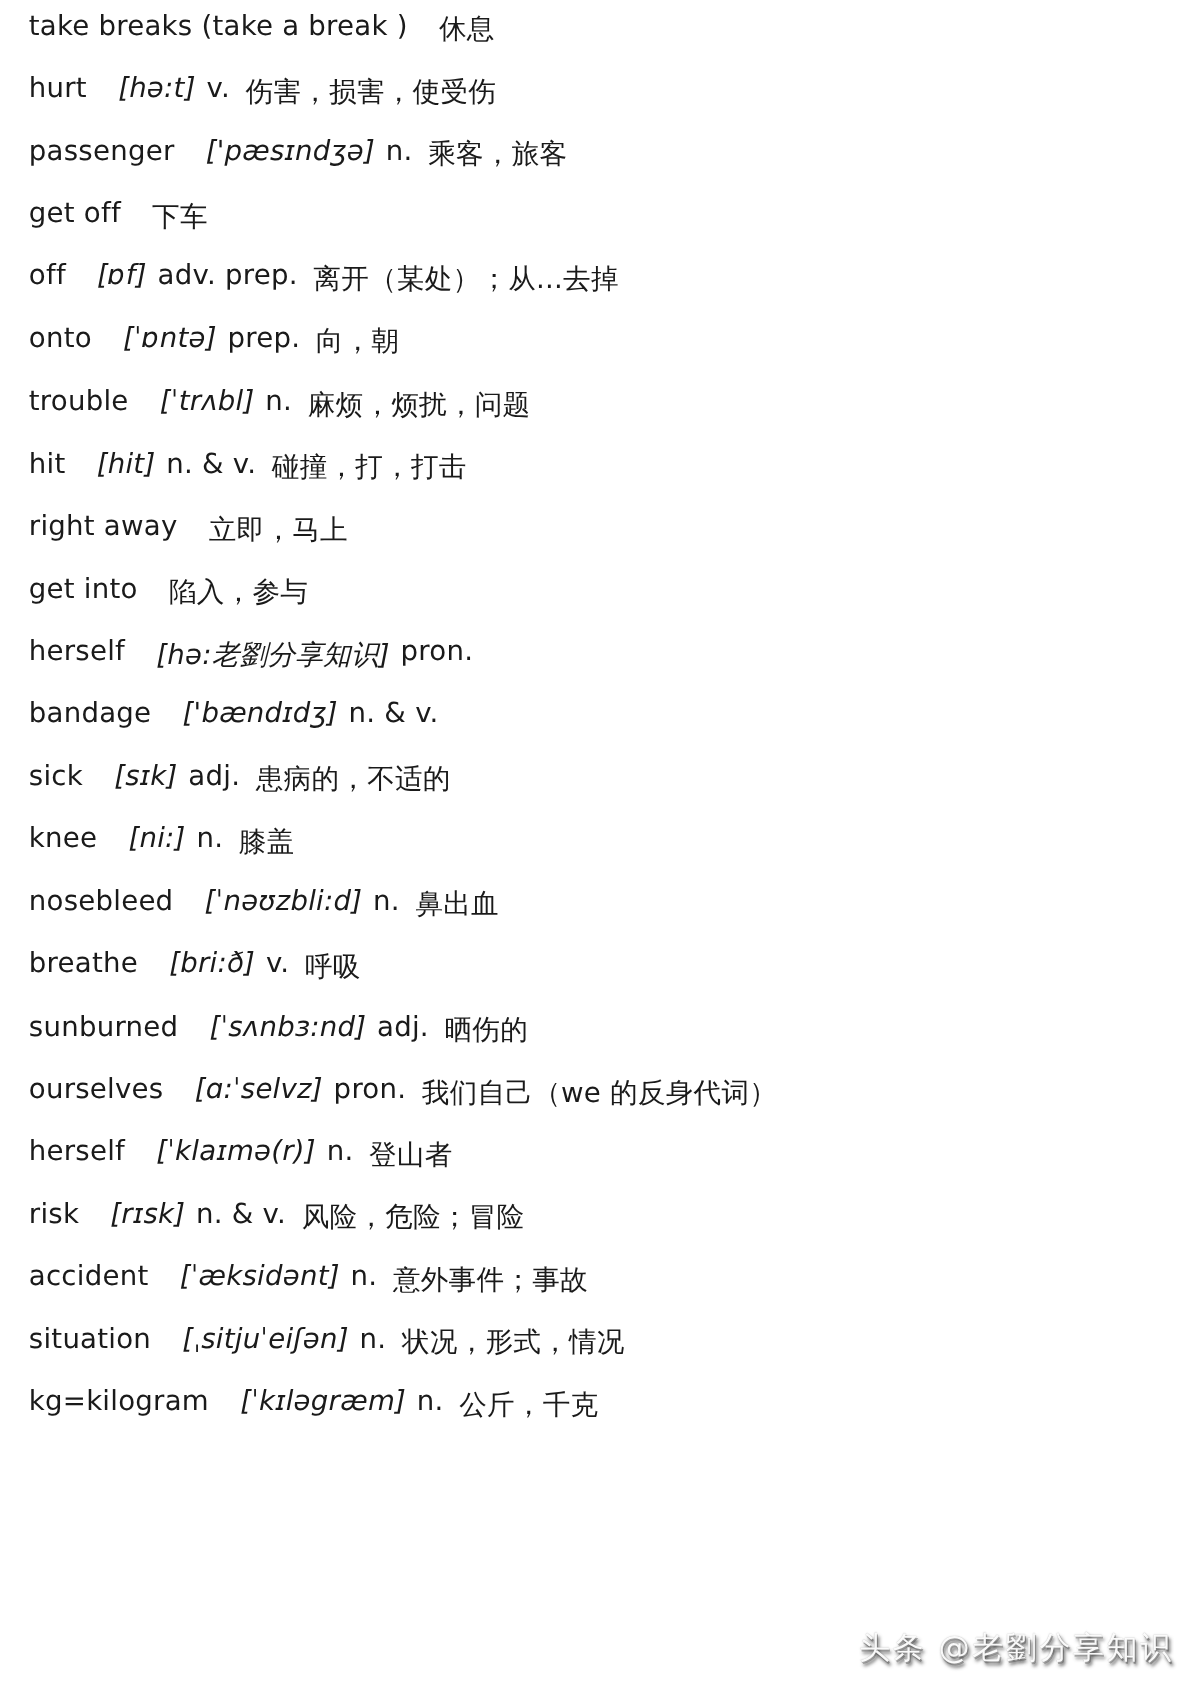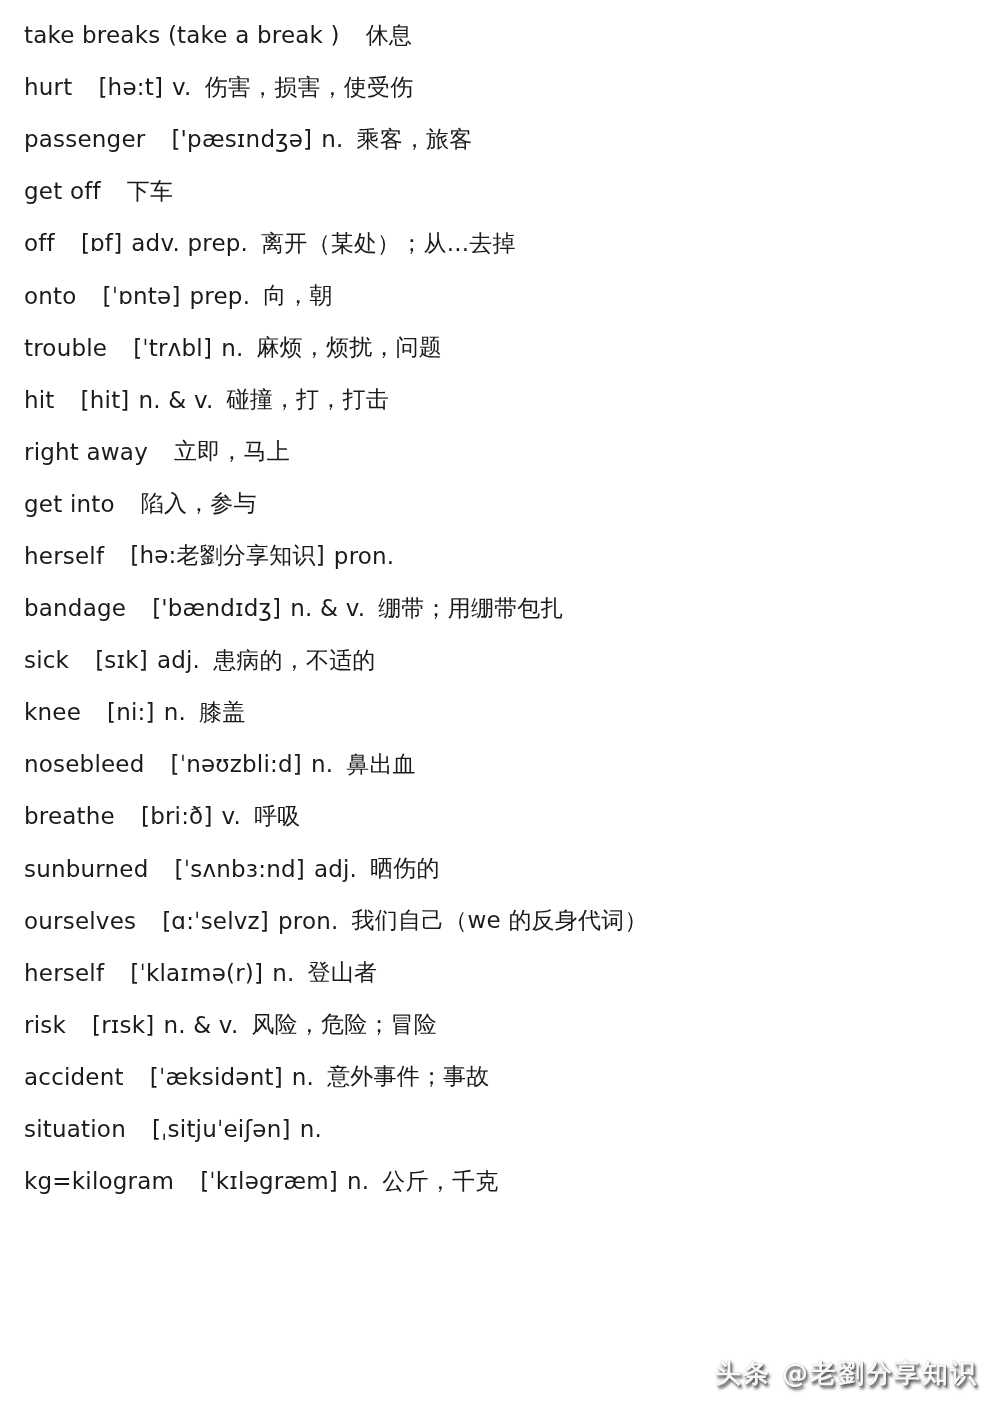--- a/index.html
+++ b/index.html
@@ -17,36 +17,35 @@
   }
   .list {
     position: absolute;
     top: 9px;
     left: 24px;
     right: 8px;
   }
   .row {
     height: 52.1px;
     display: flex;
-    align-items: center;
     font-size: 23px;
     color: #1a1a1a;
     white-space: pre;
     letter-spacing: 0.2px;
   }
   .row span { white-space: pre; }
   .word { margin-right: 26px; }
-  .phon { margin-right: 9px; }
+  .phon { margin-right: 9px; font-style: italic; }
   .pos  { margin-right: 13px; }
   .watermark {
     position: absolute;
     right: 14px;
     bottom: 12px;
     font-size: 26px;
-    font-weight: bold;
+    font-weight: normal;
     letter-spacing: 2px;
     color: rgba(255,255,255,0.95);
     text-shadow: 2px 3px 3px rgba(45,45,45,0.8),
                  1px 1px 0 rgba(120,120,120,0.55),
                  0 0 1px rgba(90,90,90,0.5);
   }
 </style>
 </head>
 <body>
 
@@ -56,27 +55,27 @@
       <div class="row"><span class="word">hurt</span><span class="phon">[hə:t]</span><span class="pos">v.</span><span class="zh">伤害，损害，使受伤</span></div>
       <div class="row"><span class="word">passenger</span><span class="phon">['pæsɪndʒə]</span><span class="pos">n.</span><span class="zh">乘客，旅客</span></div>
       <div class="row"><span class="word">get off</span><span class="zh">下车</span></div>
       <div class="row"><span class="word">off</span><span class="phon">[ɒf]</span><span class="pos">adv. prep.</span><span class="zh">离开（某处）；从...去掉</span></div>
       <div class="row"><span class="word">onto</span><span class="phon">[ˈɒntə]</span><span class="pos">prep.</span><span class="zh">向，朝</span></div>
       <div class="row"><span class="word">trouble</span><span class="phon">[ˈtrʌbl]</span><span class="pos">n.</span><span class="zh">麻烦，烦扰，问题</span></div>
       <div class="row"><span class="word">hit</span><span class="phon">[hit]</span><span class="pos">n. &amp; v.</span><span class="zh">碰撞，打，打击</span></div>
       <div class="row"><span class="word">right away</span><span class="zh">立即，马上</span></div>
       <div class="row"><span class="word">get into</span><span class="zh">陷入，参与</span></div>
       <div class="row"><span class="word">herself</span><span class="phon">[hə:老劉分享知识]</span><span class="pos">pron.</span></div>
-      <div class="row"><span class="word">bandage</span><span class="phon">['bændɪdʒ]</span><span class="pos">n. &amp; v.</span><span class="zh">绷带；用绷带包扎</span></div>
+      <div class="row"><span class="word">bandage</span><span class="phon">['bændɪdʒ]</span><span class="pos">n. &amp; v.</span></div>
       <div class="row"><span class="word">sick</span><span class="phon">[sɪk]</span><span class="pos">adj.</span><span class="zh">患病的，不适的</span></div>
       <div class="row"><span class="word">knee</span><span class="phon">[ni:]</span><span class="pos">n.</span><span class="zh">膝盖</span></div>
       <div class="row"><span class="word">nosebleed</span><span class="phon">[ˈnəʊzbli:d]</span><span class="pos">n.</span><span class="zh">鼻出血</span></div>
       <div class="row"><span class="word">breathe</span><span class="phon">[bri:ð]</span><span class="pos">v.</span><span class="zh">呼吸</span></div>
       <div class="row"><span class="word">sunburned</span><span class="phon">[ˈsʌnbɜ:nd]</span><span class="pos">adj.</span><span class="zh">晒伤的</span></div>
       <div class="row"><span class="word">ourselves</span><span class="phon">[ɑ:ˈselvz]</span><span class="pos">pron.</span><span class="zh">我们自己（we 的反身代词）</span></div>
       <div class="row"><span class="word">herself</span><span class="phon">[ˈklaɪmə(r)]</span><span class="pos">n.</span><span class="zh">登山者</span></div>
       <div class="row"><span class="word">risk</span><span class="phon">[rɪsk]</span><span class="pos">n. &amp; v.</span><span class="zh">风险，危险；冒险</span></div>
       <div class="row"><span class="word">accident</span><span class="phon">[ˈæksidənt]</span><span class="pos">n.</span><span class="zh">意外事件；事故</span></div>
-      <div class="row"><span class="word">situation</span><span class="phon">[ˌsitjuˈeiʃən]</span><span class="pos">n.</span></div>
+      <div class="row"><span class="word">situation</span><span class="phon">[ˌsitjuˈeiʃən]</span><span class="pos">n.</span><span class="zh">状况，形式，情况</span></div>
       <div class="row"><span class="word">kg=kilogram</span><span class="phon">[ˈkɪləgræm]</span><span class="pos">n.</span><span class="zh">公斤，千克</span></div>
     </div>
   <div class="watermark">头条 @老劉分享知识</div>
 </div>
 
 </body></html>

